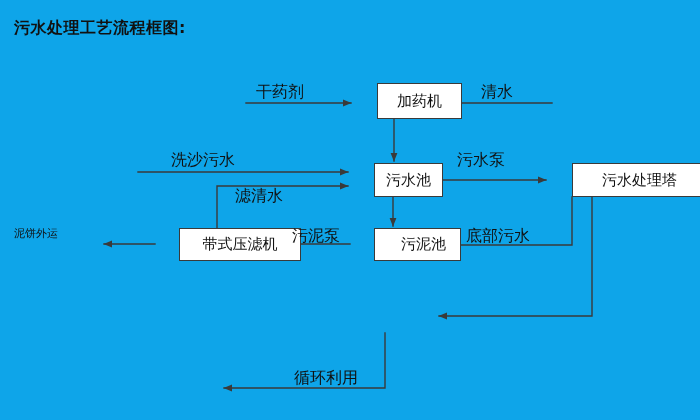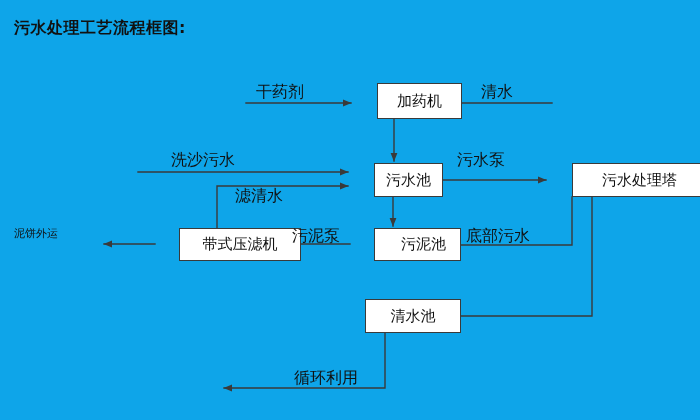--- a/index.html
+++ b/index.html
@@ -115,23 +115,20 @@
   </div>
 
   <div class="node-box" style="left:548px; top:163px; width:135px; height:34px;">
     <span>污水处理塔</span>
   </div>
 
   <div class="node-box" style="left:350px; top:228px; width:87px; height:33px;padding-left:12px;">
     <span>污泥池</span>
   </div>
 
-  <div class="node-box" style="left:341px; top:299px; width:96px; height:34px;">
-    <span>清水池</span>
-  </div>
 
   <div class="edge-label" style="left:256px; top:82px;">干药剂</div>
 
   <div class="edge-label" style="left:481px; top:82px;font-family:Liberation Mono, monospace;">清水</div>
 
   <div class="edge-label" style="left:171px; top:150px;">洗沙污水</div>
 
   <div class="edge-label" style="left:235px; top:186px;">滤清水</div>
 
   <div class="edge-label" style="left:457px; top:150px;">污水泵</div>

